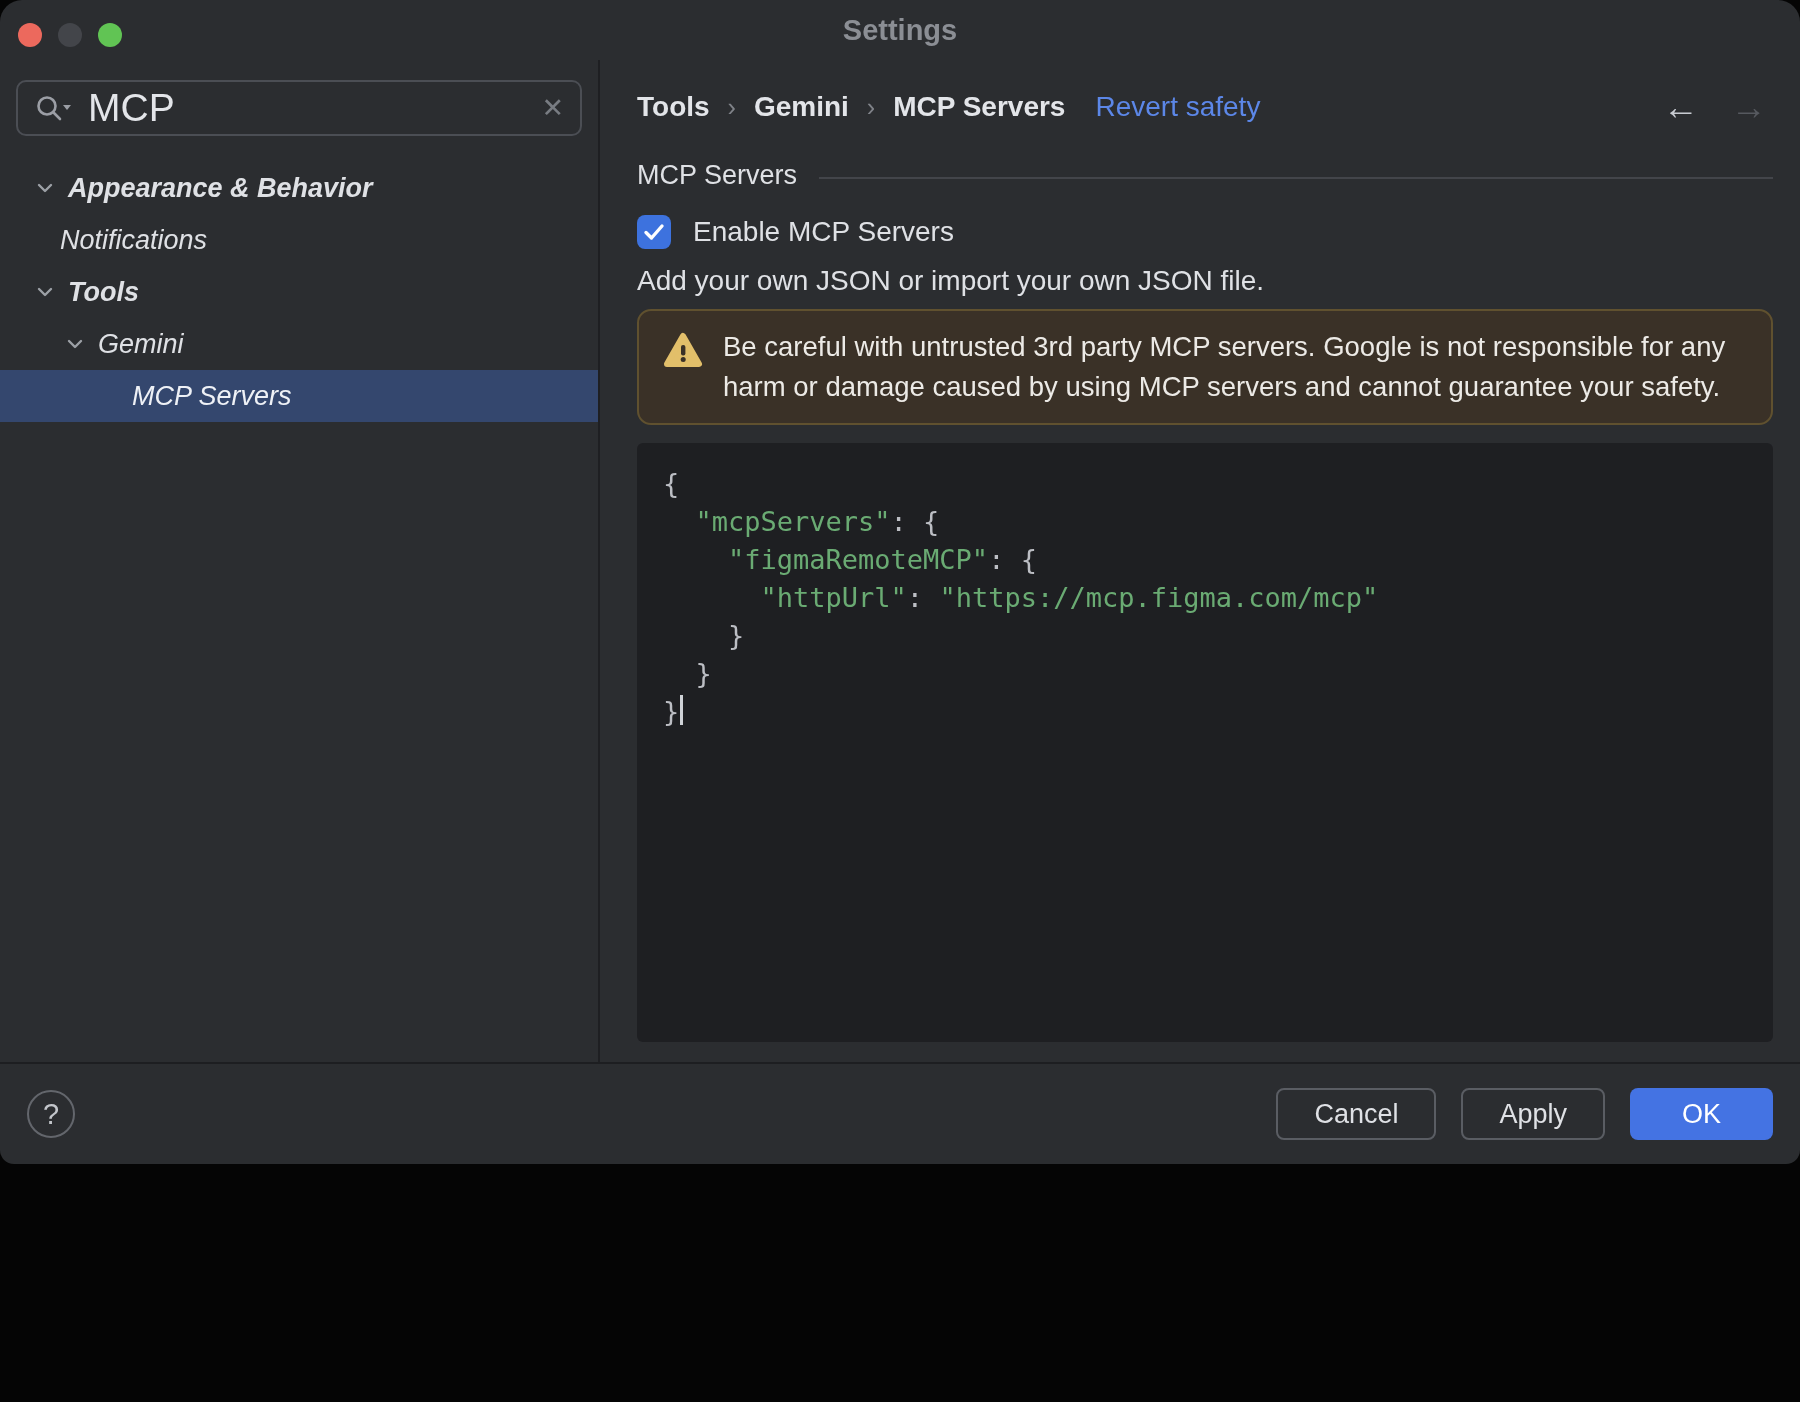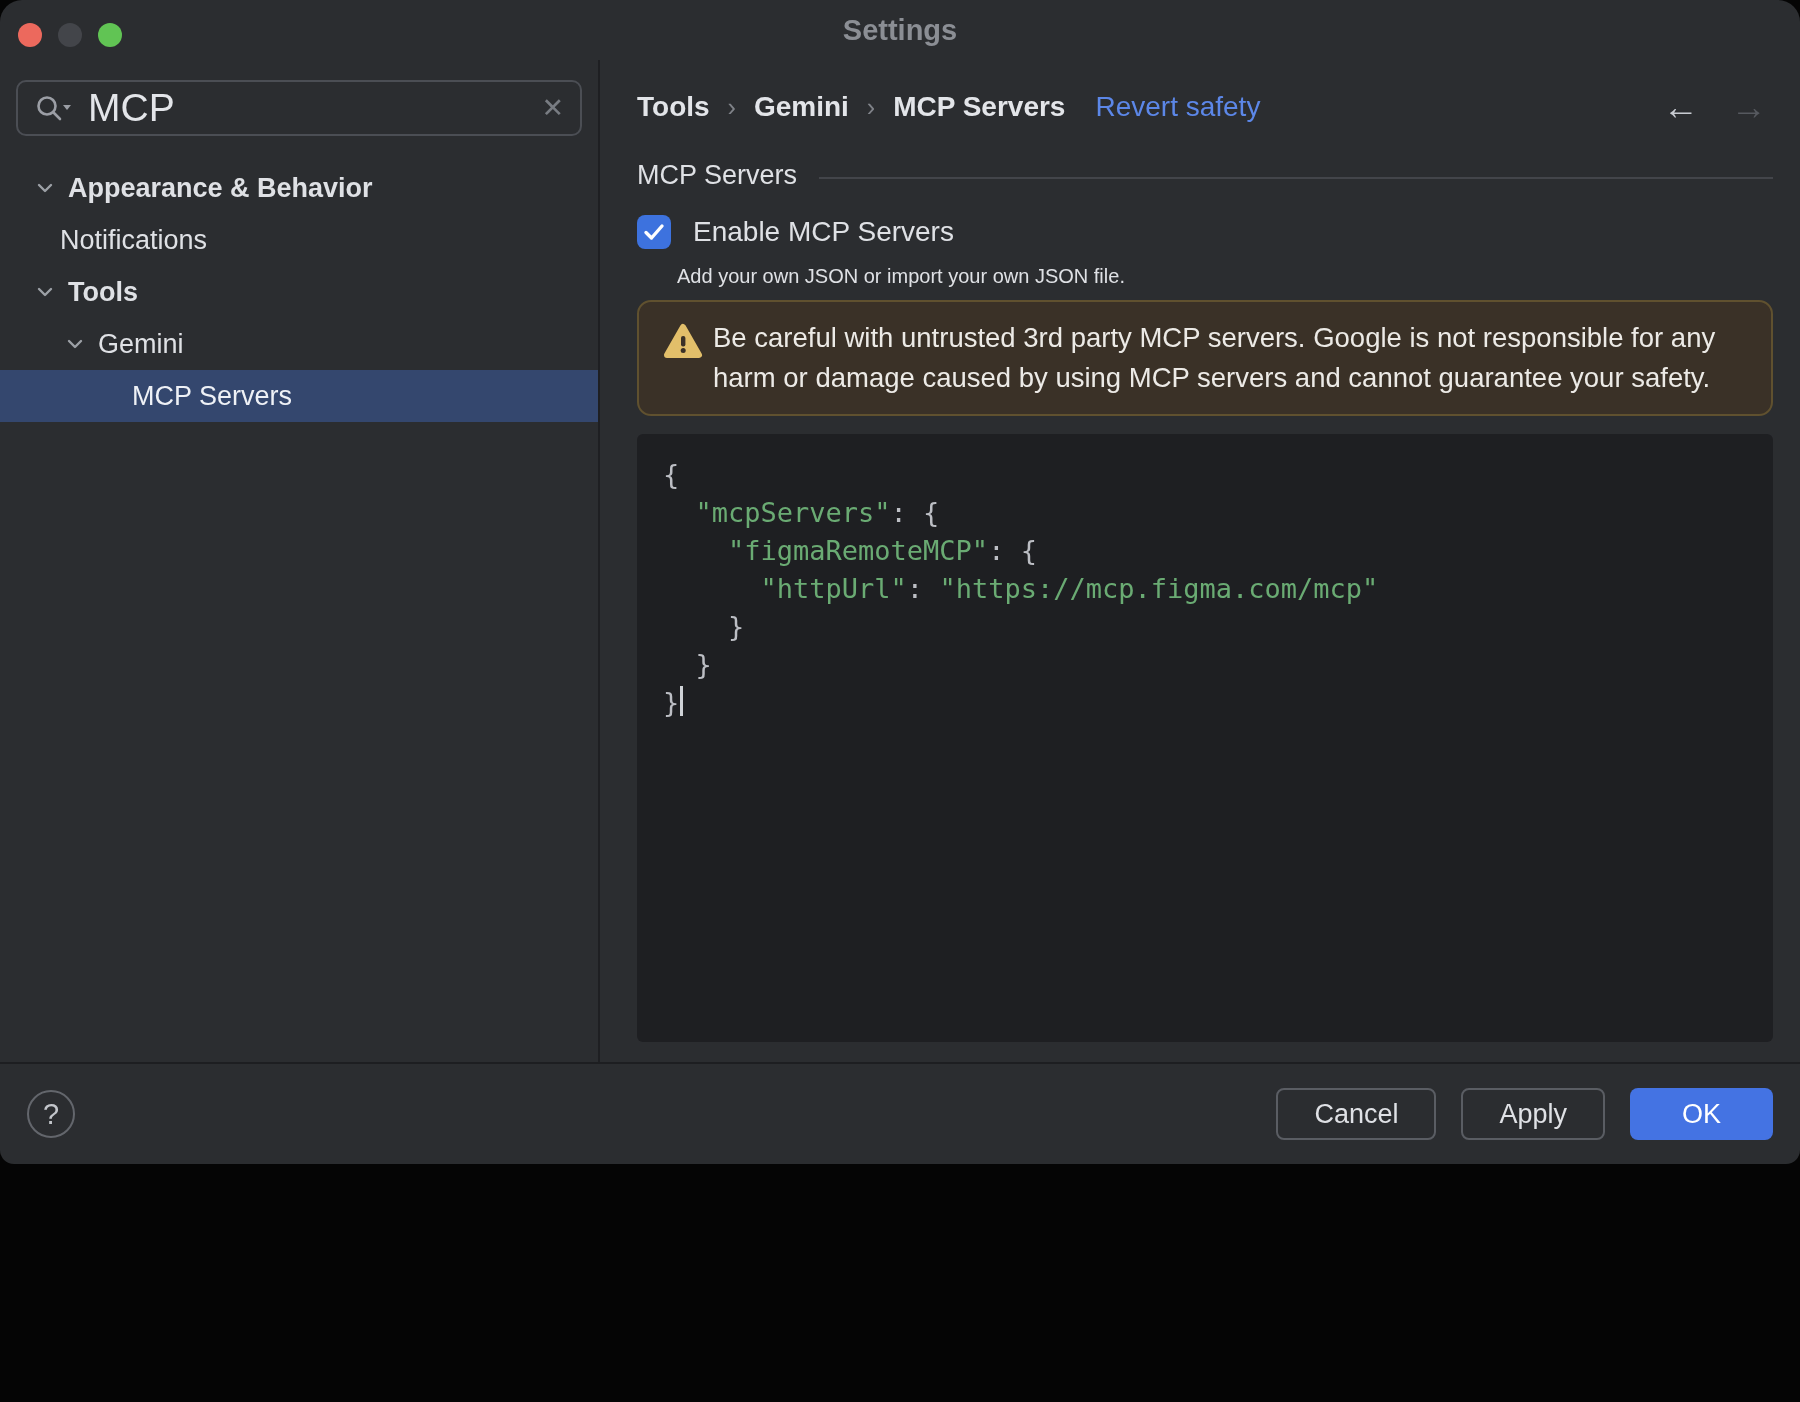--- a/index.html
+++ b/index.html
@@ -18,21 +18,21 @@
   
   .body-row{flex:1;display:flex;min-height:0;}
   .sidebar{flex:0 0 600px;width:600px;border-right:2px solid #1e1f22;box-sizing:border-box;padding-top:20px;}
   .search-box{margin:0 16px;height:56px;border:2px solid #4b4e54;border-radius:10px;display:flex;align-items:center;
     padding:0 16px;box-sizing:border-box;background:#2b2d30;}
   .search-icon-wrap{display:flex;align-items:center;}
   .search-input{flex:1;margin-left:12px;background:transparent;border:none;outline:none;color:#e3e5e9;
     font-size:39px;font-family:"Liberation Sans",sans-serif;min-width:0;}
   .clear-x{color:#787c82;font-size:27px;cursor:default;}
 
-  .tree{margin-top:26px;}
+  .tree{margin-top:26px;font-style:italic;}
   .tree-row{height:52px;display:flex;align-items:center;font-size:27px;color:#dfe1e5;}
   .tree-row .chev{display:flex;align-items:center;margin-right:10px;}
   .tree-row.l0{padding-left:32px;}
   .tree-row.l1{padding-left:62px;}
   .tree-row.l1-nochev{padding-left:60px;}
   .tree-row.l2-nochev{padding-left:132px;}
   .tree-row.bold{font-weight:bold;}
   .tree-row.selected{background:#34476e;color:#eef1f6;}
 
   
@@ -47,26 +47,26 @@
 
   .section-row{margin-top:32px;display:flex;align-items:center;}
   .section-title{font-size:27px;color:#dfe1e5;}
   .section-line{flex:1;height:2px;background:#43454a;margin-left:22px;margin-top:4px;}
 
   .checkbox-row{margin-top:24px;display:flex;align-items:center;}
   .checkbox{width:34px;height:34px;border-radius:8px;background:#3d72de;display:flex;align-items:center;justify-content:center;}
   .checkbox-label{margin-left:22px;font-size:28px;}
 
   .import-row{margin-top:16px;display:flex;align-items:center;}
-  .import-text{font-size:20px;margin-left:40px;}
+  .import-text{font-size:28px;}
   .import-btn{margin-left:26px;height:54px;padding:0 30px;border:2px solid #5a5d63;border-radius:10px;
     background:transparent;color:#dfe1e5;font-size:27px;font-family:"Liberation Sans",sans-serif;}
 
   .warning{margin-top:12px;border:2px solid #60512f;background:#3a3127;border-radius:14px;
-    padding:16px 24px;display:flex;align-items:flex-start;gap:10px;box-sizing:border-box;}
+    padding:16px 24px;display:flex;align-items:flex-start;gap:20px;box-sizing:border-box;}
   .warning-icon{flex:0 0 auto;margin-top:5px;}
   .warning-text{font-size:27.5px;line-height:40px;color:#eceae6;}
 
   .editor{margin-top:18px;flex:1;margin-bottom:20px;background:#1e1f22;border-radius:6px;
     padding:22px 10px 0 26px;font-family:"DejaVu Sans Mono",monospace;font-size:27px;line-height:38px;
     color:#bcbec4;overflow:hidden;}
   .code-line{white-space:pre;}
   .tok-p{color:#bcbec4;}
   .tok-k{color:#6aab73;}
   .tok-s{color:#6aab73;}

